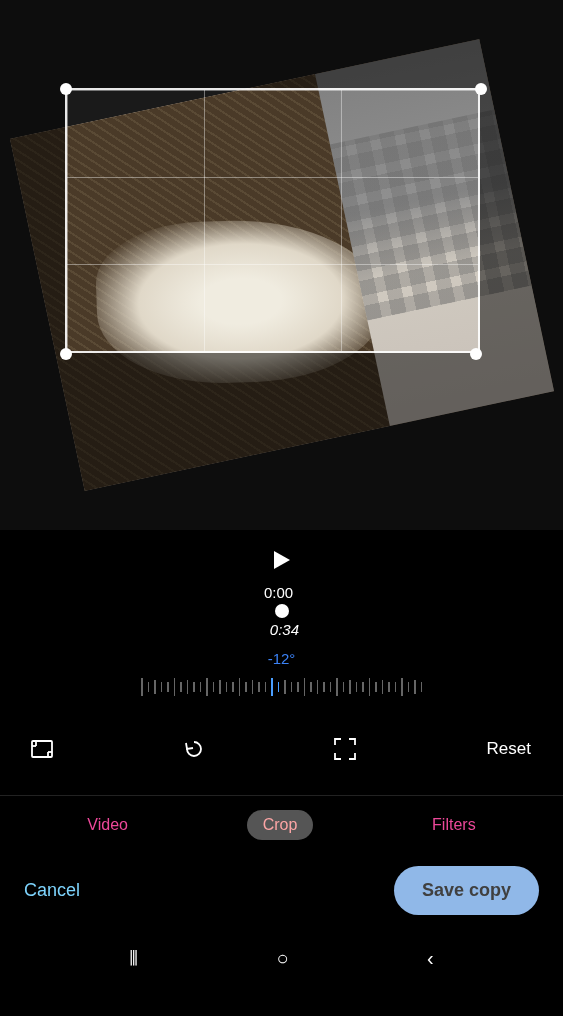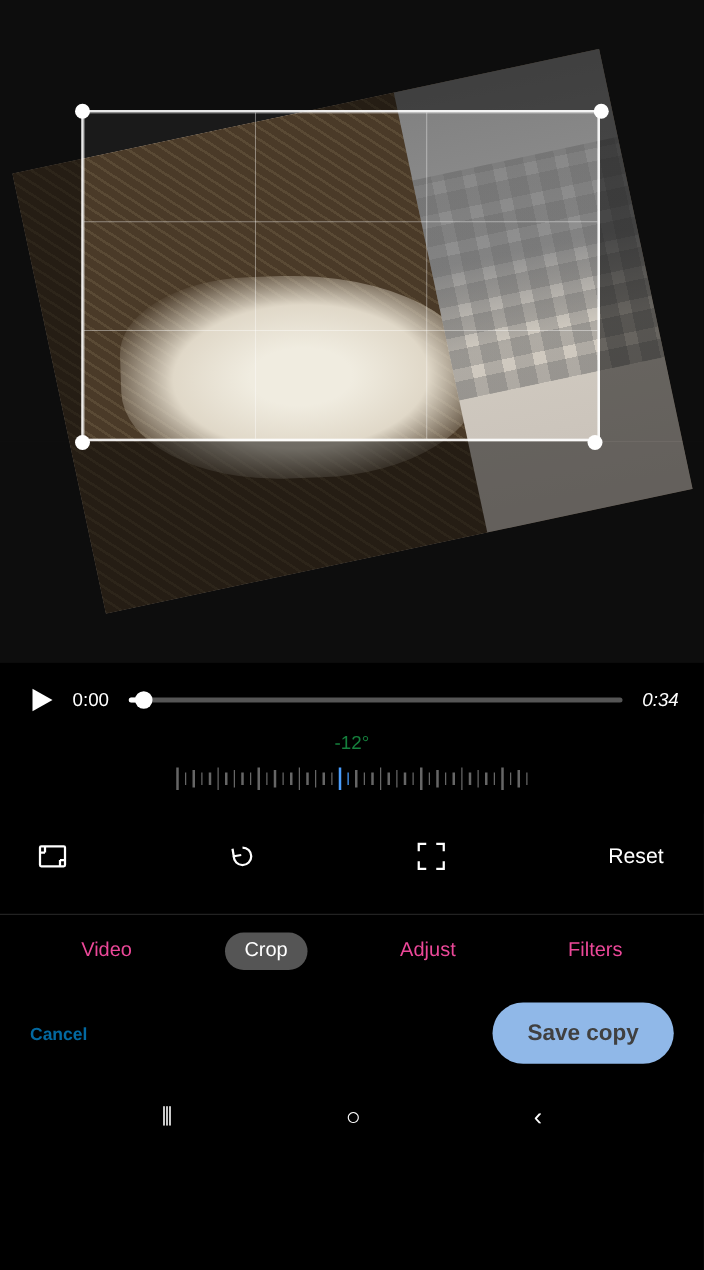--- a/index.html
+++ b/index.html
@@ -163,20 +163,21 @@
     .video-controls {
       background: #000;
       padding: 16px 20px 8px;
     }
 
     .timeline-row {
       display: flex;
       align-items: center;
       gap: 10px;
       margin-bottom: 12px;
+      flex-direction: column;
     }
 
     .play-btn {
       width: 28px;
       height: 28px;
       display: flex;
       align-items: center;
       justify-content: center;
       flex-shrink: 0;
     }
@@ -237,21 +238,21 @@
     
     .rotation-section {
       display: flex;
       flex-direction: column;
       align-items: center;
       margin-bottom: 8px;
     }
 
     .rotation-value {
       font-size: 15px;
-      color: #15803d;
+      color: #3b82f6;
       margin-bottom: 8px;
     }
 
     .tick-slider {
       width: 100%;
       height: 24px;
       position: relative;
       display: flex;
       align-items: center;
       overflow: hidden;
@@ -316,37 +317,36 @@
     .tab-item {
       font-size: 16px;
       color: #ec4899;
       cursor: pointer;
       padding: 6px 16px;
       border-radius: 20px;
     }
 
     .tab-item.active {
       background: #555;
-      color: #ffffff;
+      color: #fca5a5;
     }
 
     
     .action-bar {
       display: flex;
       justify-content: space-between;
       align-items: center;
       padding: 12px 24px 16px;
       background: #000;
     }
 
     .cancel-btn {
-      font-size: 14px;
-      color: #0369a1;
+      font-size: 18px;
+      color: #7dd3fc;
       cursor: pointer;
-      font-weight: bold;
     }
 
     .save-btn {
       background: #90b8e8;
       color: #404040;
       font-size: 18px;
       font-weight: 600;
       padding: 14px 28px;
       border-radius: 30px;
       cursor: pointer;
@@ -493,21 +493,20 @@
       <polyline points="9,23 3,23 3,17" stroke="#fff" stroke-width="1.8" fill="none"></polyline>
     </svg>
   </div>
 
   <span class="reset-btn">Reset</span>
 </div>
 
 <div class="tab-bar">
   <span class="tab-item">Video</span>
   <span class="tab-item active">Crop</span>
-  <span class="tab-item">Adjust</span>
   <span class="tab-item">Filters</span>
 </div>
 
 <div class="action-bar">
   <span class="cancel-btn">Cancel</span>
   <div class="save-btn">Save copy</div>
 </div>
 
 <div class="nav-bar">
   <span class="nav-icon">⦀</span>

